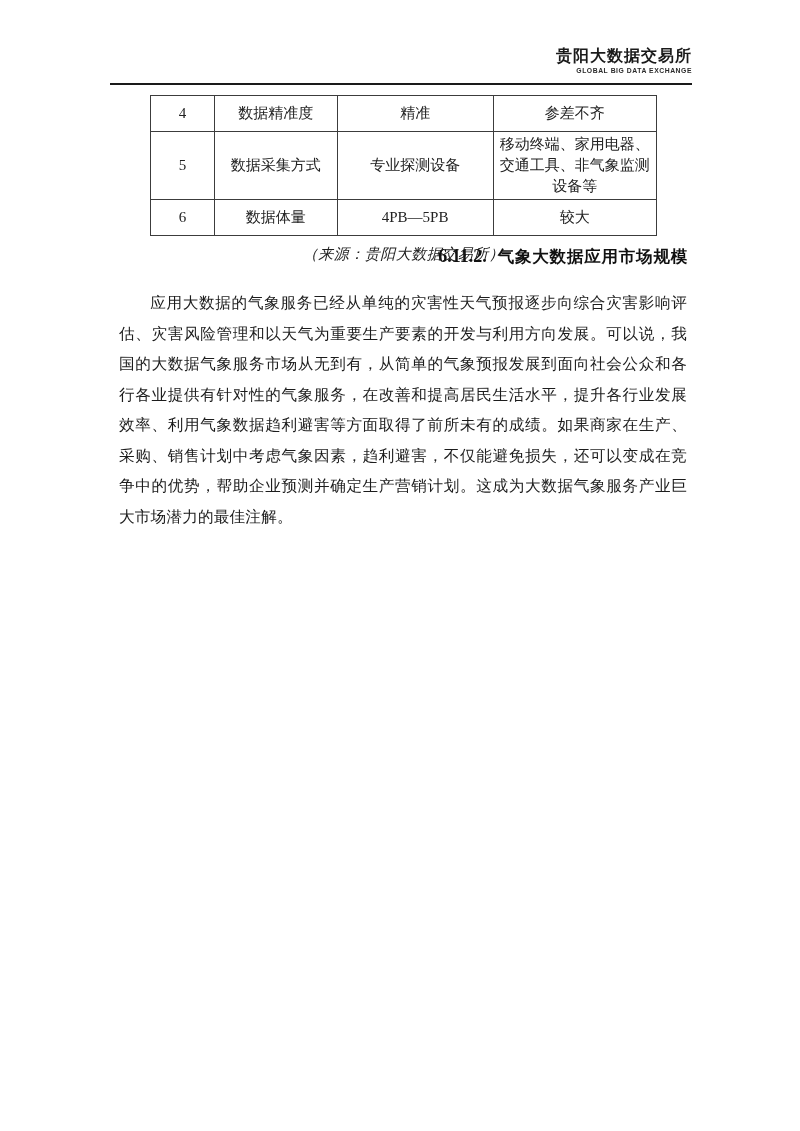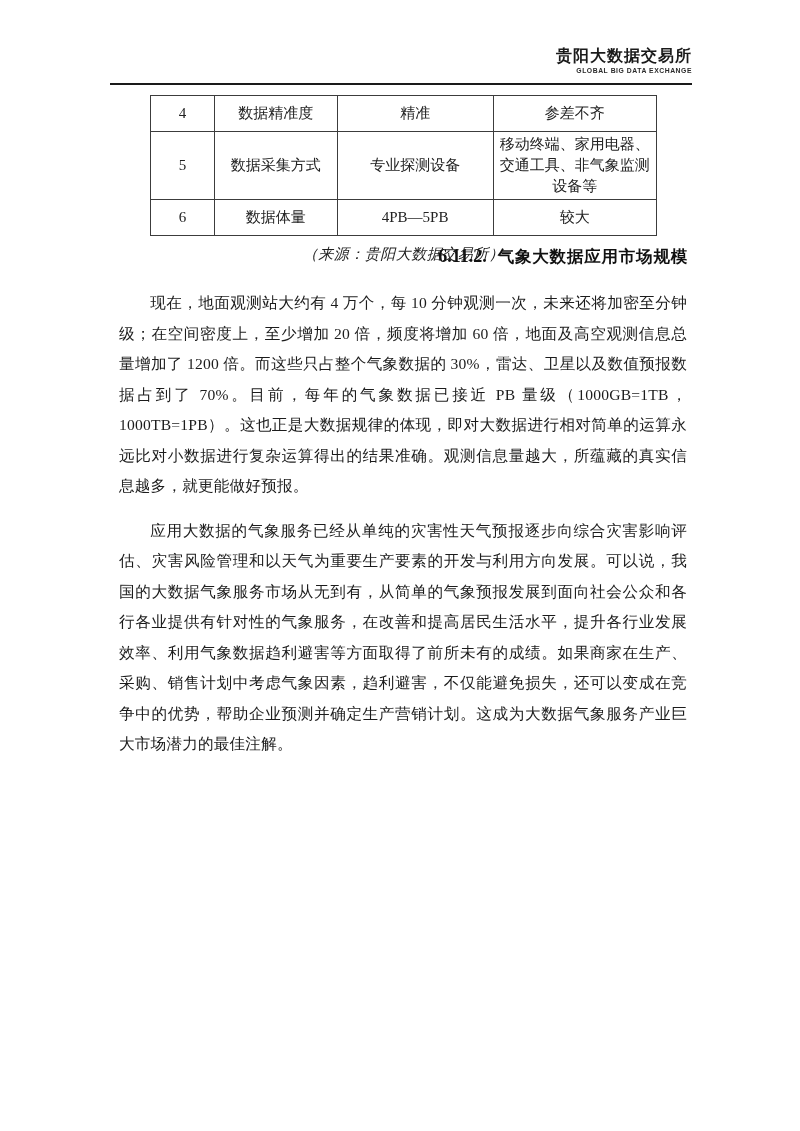--- a/index.html
+++ b/index.html
@@ -187,21 +187,20 @@
       </tbody>
     </table>
     <div class="table-caption">（来源：贵阳大数据交易所）</div>
   </div>
 
   <div class="section-heading">
     <span class="section-number">6.11.2.</span><span class="section-title">气象大数据应用市场规模</span>
   </div>
 
   <div class="body-text">
-    <p>现在，地面观测站大约有 4 万个，每 10 分钟观测一次，未来还将加密至分钟级；在空间密度上，至少增加 20 倍，频度将增加 60 倍，地面及高空观测信息总量增加了 1200 倍。而这些只占整个气象数据的 30%，雷达、卫星以及数值预报数据占到了 70%。目前，每年的气象数据已接近 PB 量级（1000GB=1TB，1000TB=1PB）。这也正是大数据规律的体现，即对大数据进行相对简单的运算永远比对小数据进行复杂运算得出的结果准确。观测信息量越大，所蕴藏的真实信息越多，就更能做好预报。</p>
     <p>应用大数据的气象服务已经从单纯的灾害性天气预报逐步向综合灾害影响评估、灾害风险管理和以天气为重要生产要素的开发与利用方向发展。可以说，我国的大数据气象服务市场从无到有，从简单的气象预报发展到面向社会公众和各行各业提供有针对性的气象服务，在改善和提高居民生活水平，提升各行业发展效率、利用气象数据趋利避害等方面取得了前所未有的成绩。如果商家在生产、采购、销售计划中考虑气象因素，趋利避害，不仅能避免损失，还可以变成在竞争中的优势，帮助企业预测并确定生产营销计划。这成为大数据气象服务产业巨大市场潜力的最佳注解。</p>
   </div>
 
   <div class="page-number">201</div>
 
   <div class="watermark">
     <span class="wechat-icon">
       <svg width="52" height="42" viewBox="0 0 52 42">
         <g fill="none" stroke="#cfcfcf" stroke-width="2">
           <path d="M21.5 3 C10.7 3 3 9.2 3 16.4 c0 4.1 2.3 7.6 5.9 10.1 l-1.6 5 5.4-2.8 c2.6 0.9 5.6 1.5 8.8 1.5 0.6 0 1.2 0 1.8-0.1"></path>

